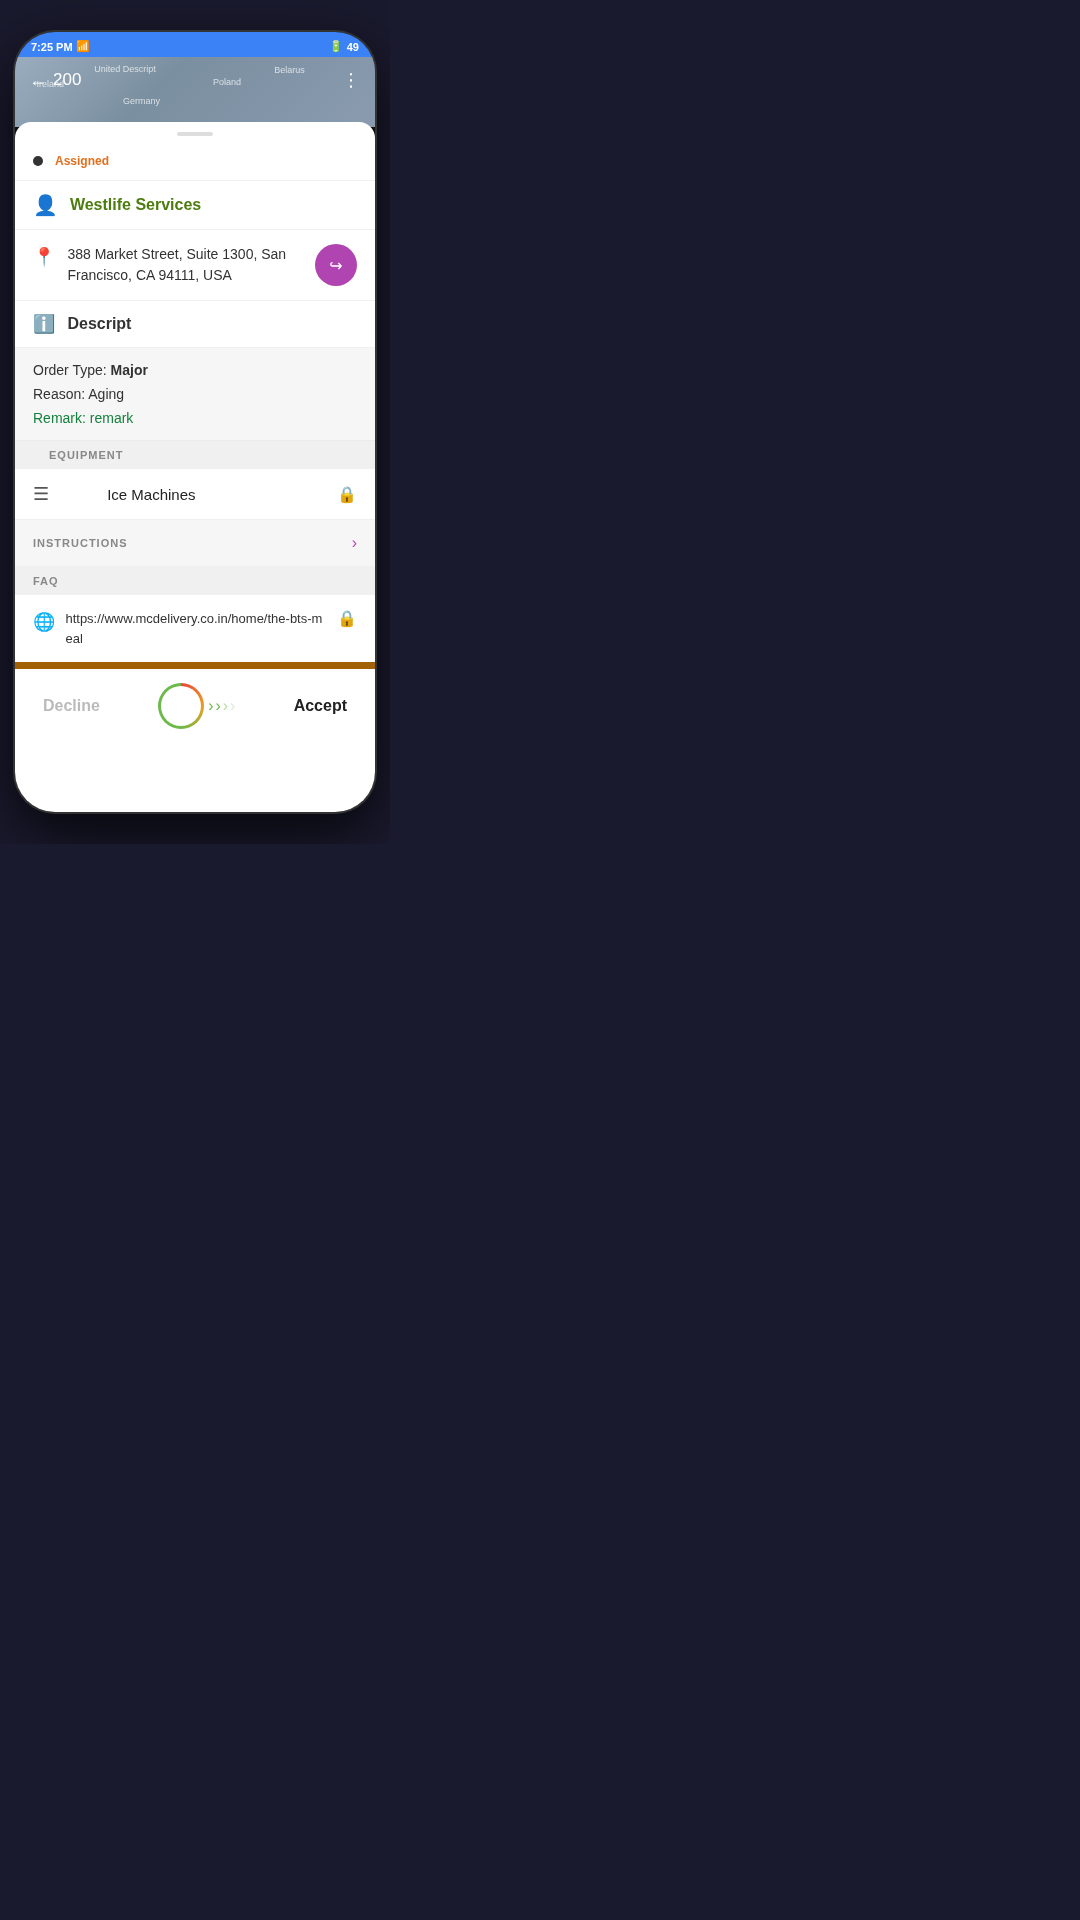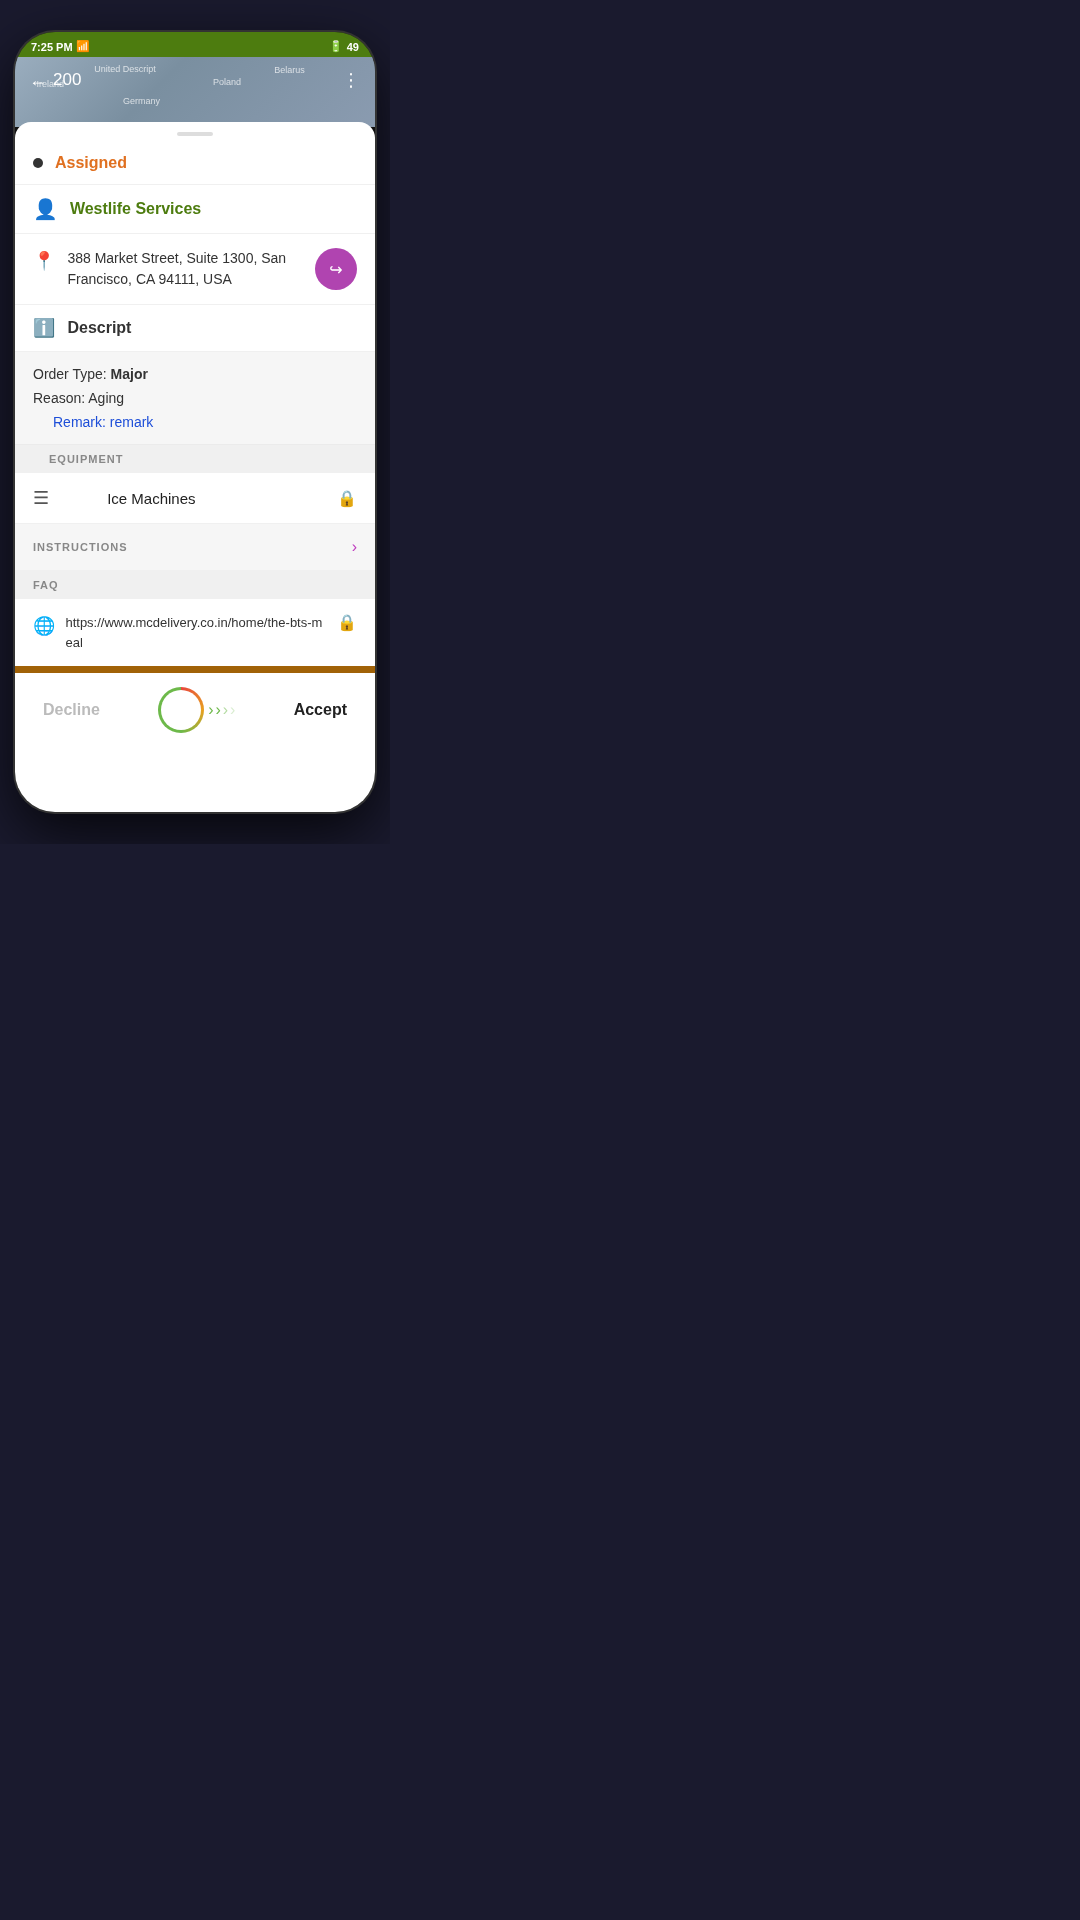--- a/index.html
+++ b/index.html
@@ -17,21 +17,21 @@
     .phone-frame {
       width: 360px;
       height: 780px;
       background: #111;
       border-radius: 40px;
       overflow: hidden;
       position: relative;
       box-shadow: 0 0 0 2px #333, 0 20px 60px rgba(0,0,0,0.8);
     }
     .status-bar {
-      background: #4d7c0f;
+      background: #3b82f6;
       color: #fff;
       display: flex;
       justify-content: space-between;
       align-items: flex-end;
       padding: 8px 16px 4px;
       font-size: 11px;
       font-weight: 600;
     }
     .status-left { display: flex; align-items: center; gap: 4px; }
     .status-right { display: flex; align-items: center; gap: 4px; }
@@ -105,21 +105,21 @@
       gap: 12px;
     }
     .status-dot {
       width: 10px; height: 10px;
       border-radius: 50%;
       background: #333;
       flex-shrink: 0;
     }
     .status-label {
       color: #e07020;
-      font-size: 16px;
+      font-size: 12px;
       font-weight: 600;
     }
     .person-icon {
       font-size: 20px;
       color: #333;
     }
     .company-name {
       font-size: 16px;
       font-weight: 700;
       color: #4d7c0f;
@@ -169,22 +169,21 @@
       margin-bottom: 8px;
     }
     .order-type-bold { font-weight: 800; }
     .reason-row {
       font-size: 14px;
       color: #333;
       margin-bottom: 8px;
     }
     .remark-row {
       font-size: 14px;
-      color: #1d4ed8;
-      margin-left: 20px;
+      color: #15803d;
     }
     .section-header {
       background: #f0f0f0;
       padding: 8px 34px;
       font-size: 11px;
       font-weight: 700;
       color: #888;
       letter-spacing: 1px;
       text-transform: uppercase;
     }

